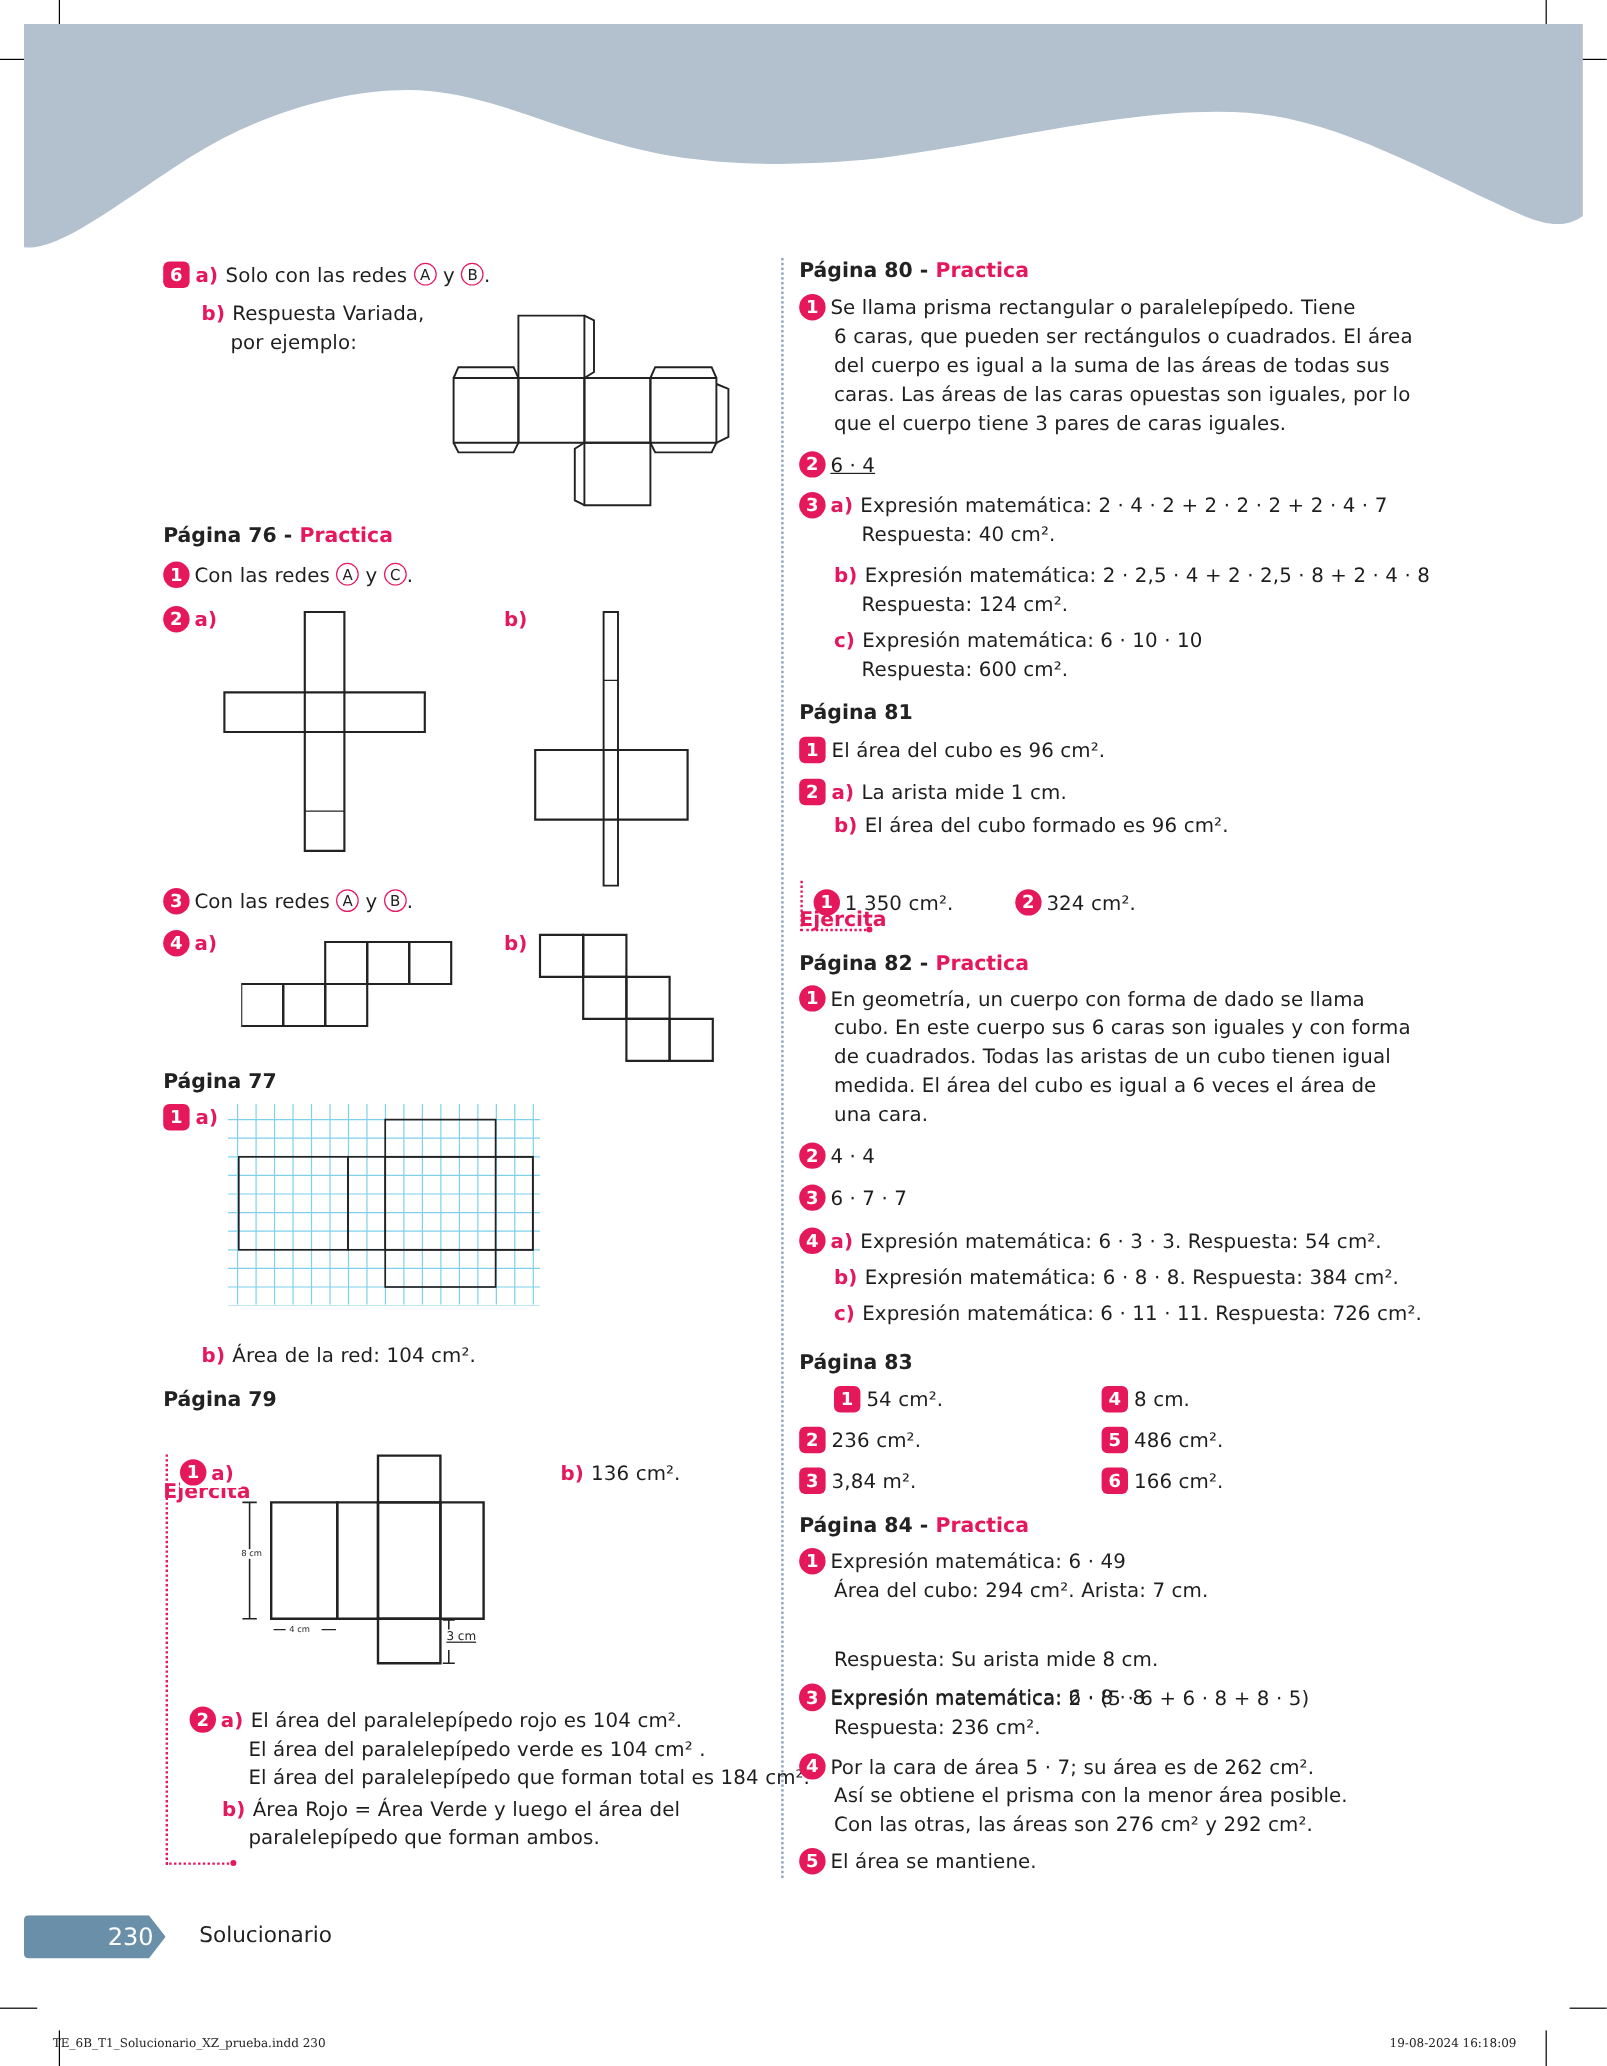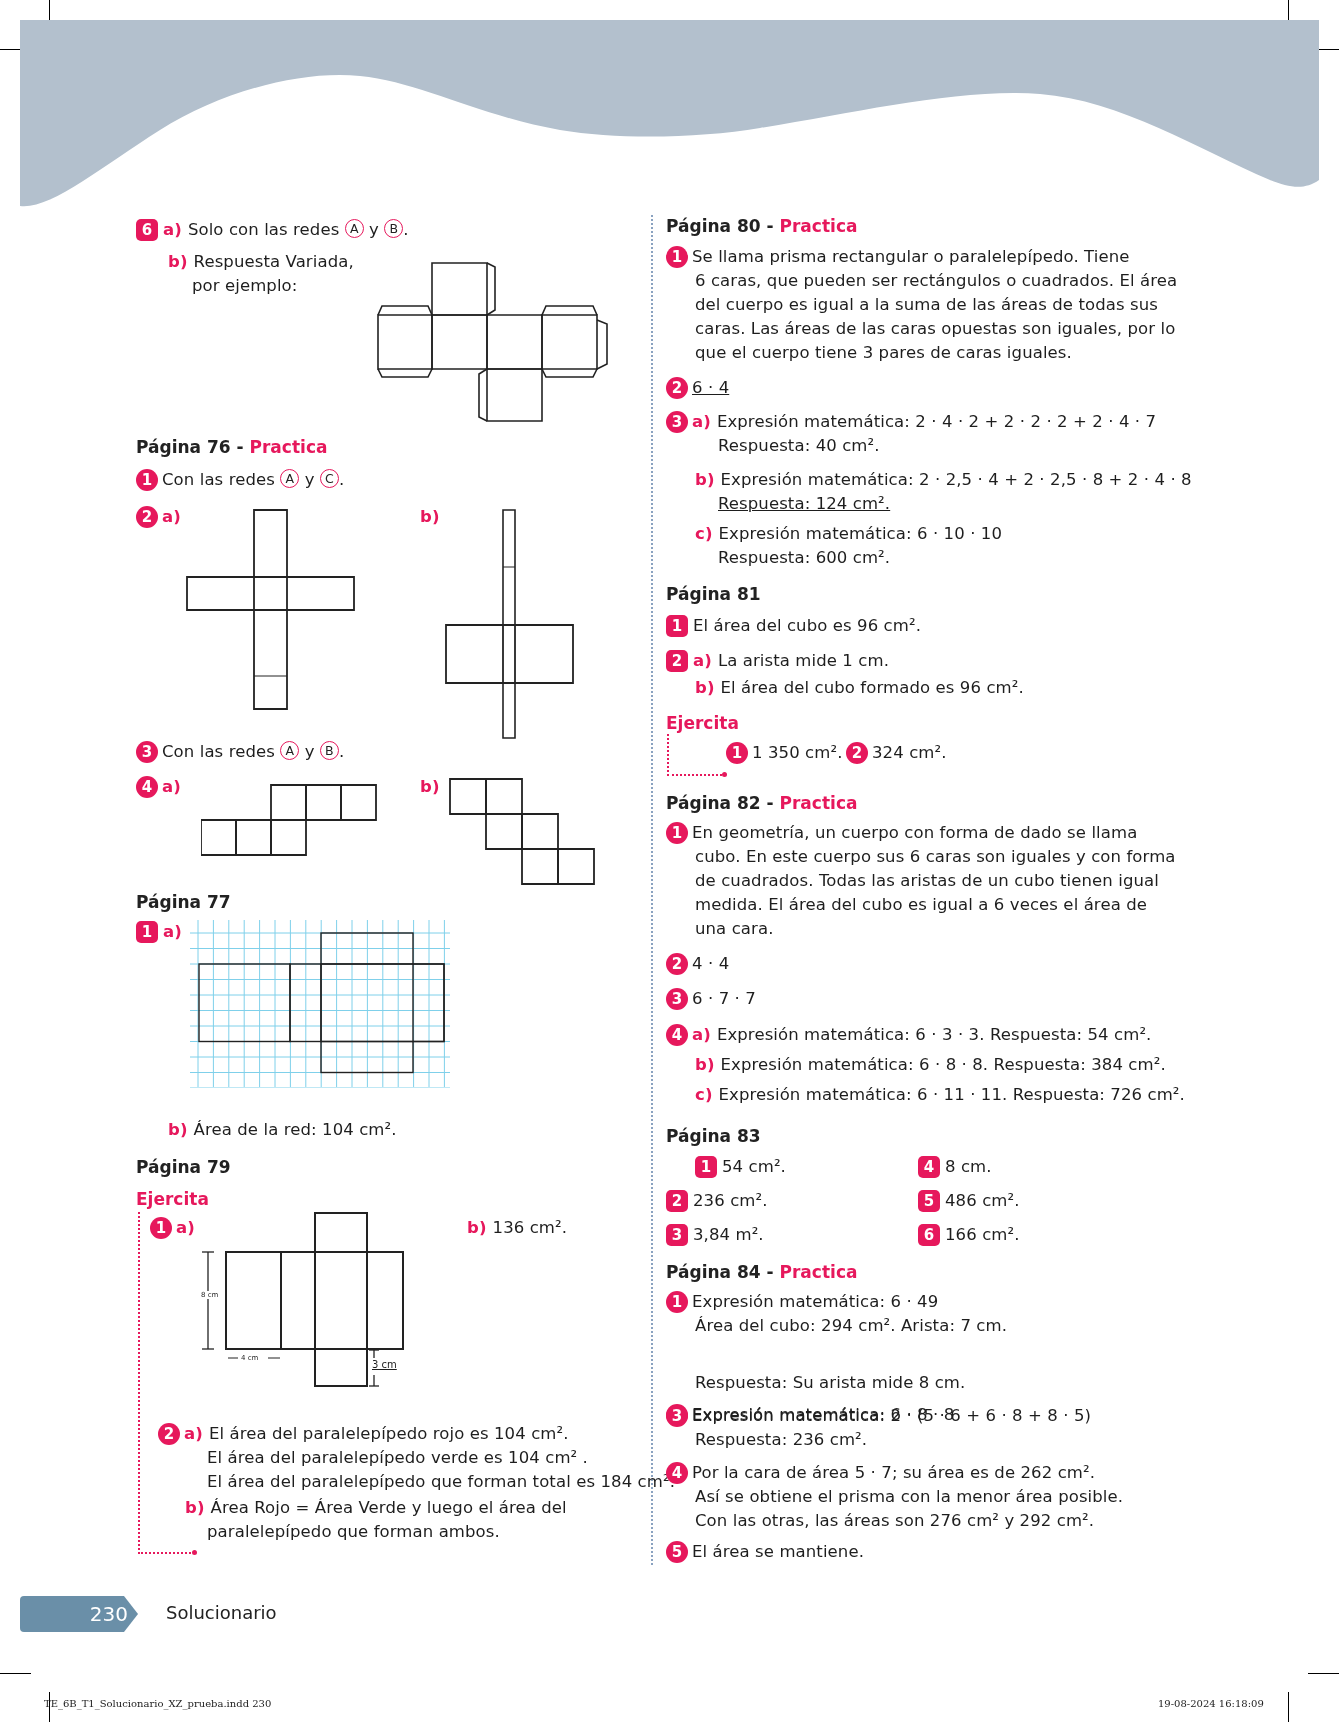--- a/index.html
+++ b/index.html
@@ -7,21 +7,21 @@
     width: 1339px; height: 1722px; position: relative; overflow: hidden;
     background: #ffffff; color: #1e1e1e;
     font-family: "DejaVu Sans", sans-serif;
   }
   .abs { position: absolute; }
   .crop { position: absolute; background: #000; }
   #header-wave { position: absolute; left: 0; top: 0; width: 1339px; height: 220px; }
 
   .txt { font-size: 16.5px; line-height: 24px; white-space: nowrap; letter-spacing: 0.1px; }
   .head { font-size: 17px; font-weight: bold; color: #222; line-height: 24px; white-space: nowrap; }
-  .pink { color: #e6185c; }
+  .pink { color: #e6185c; margin-top: 44px; }
   .lbl { color: #e6185c; font-weight: bold; margin-right: 6px; }
 
   .num-circle {
     display: inline-block; width: 22px; height: 22px; border-radius: 50%;
     background: #e6185c; color: #fff; font-weight: bold; font-size: 15px;
     text-align: center; line-height: 22px; vertical-align: middle; margin-right: 4px;
     position: relative; top: -1px;
   }
   .num-square {
     display: inline-block; width: 22px; height: 22px; border-radius: 5px;
@@ -259,40 +259,40 @@
 <div class="abs txt" style="left:666px;top:376px;text-decoration:underline;">
   <span class="num-circle">2</span><span>6 · 4</span>
 </div>
 <div class="abs txt" style="left:666px;top:410px;">
   <span class="num-circle">3</span><span class="lbl">a)</span><span>Expresión matemática: 2 · 4 · 2 + 2 · 2 · 2 + 2 · 4 · 7</span>
 </div>
 <div class="abs txt" style="left:718px;top:434px;">Respuesta: 40 cm².</div>
 <div class="abs txt" style="left:695px;top:468px;">
   <span class="lbl">b)</span><span>Expresión matemática: 2 · 2,5 · 4 + 2 · 2,5 · 8 + 2 · 4 · 8</span>
 </div>
-<div class="abs txt" style="left:718px;top:492px;text-decoration:underline;">Respuesta: 124 cm².</div>
+<div class="abs txt" style="left:718px;top:492px;">Respuesta: 124 cm².</div>
 <div class="abs txt" style="left:695px;top:522px;">
   <span class="lbl">c)</span><span>Expresión matemática: 6 · 10 · 10</span>
 </div>
 <div class="abs txt" style="left:718px;top:546px;">Respuesta: 600 cm².</div>
 
 <div class="abs head" style="left:666px;top:582px;">Página 81</div>
 <div class="abs txt" style="left:666px;top:614px;">
   <span class="num-square">1</span><span>El área del cubo es 96 cm².</span>
 </div>
 <div class="abs txt" style="left:666px;top:649px;">
   <span class="num-square">2</span><span class="lbl">a)</span><span>La arista mide 1 cm.</span>
 </div>
 <div class="abs txt" style="left:695px;top:676px;">
   <span class="lbl">b)</span><span>El área del cubo formado es 96 cm².</span>
 </div>
 <div class="abs head pink" style="left:666px;top:711px;">Ejercita</div>
 <div class="ejercita-bracket" style="left:667px;top:734px;width:57px;height:40px;"></div>
 <div class="bracket-dot" style="left:722px;top:772px;"></div>
-<div class="abs txt" style="left:678px;top:741px;margin-left:48px;">
+<div class="abs txt" style="left:678px;top:741px;">
   <span class="num-circle">1</span><span>1 350 cm².</span>
 </div>
 <div class="abs txt" style="left:846px;top:741px;">
   <span class="num-circle">2</span><span>324 cm².</span>
 </div>
 
 <div class="abs head" style="left:666px;top:791px;">
   <span>Página 82 -</span>
   <span class="pink">Practica</span>
 </div>

